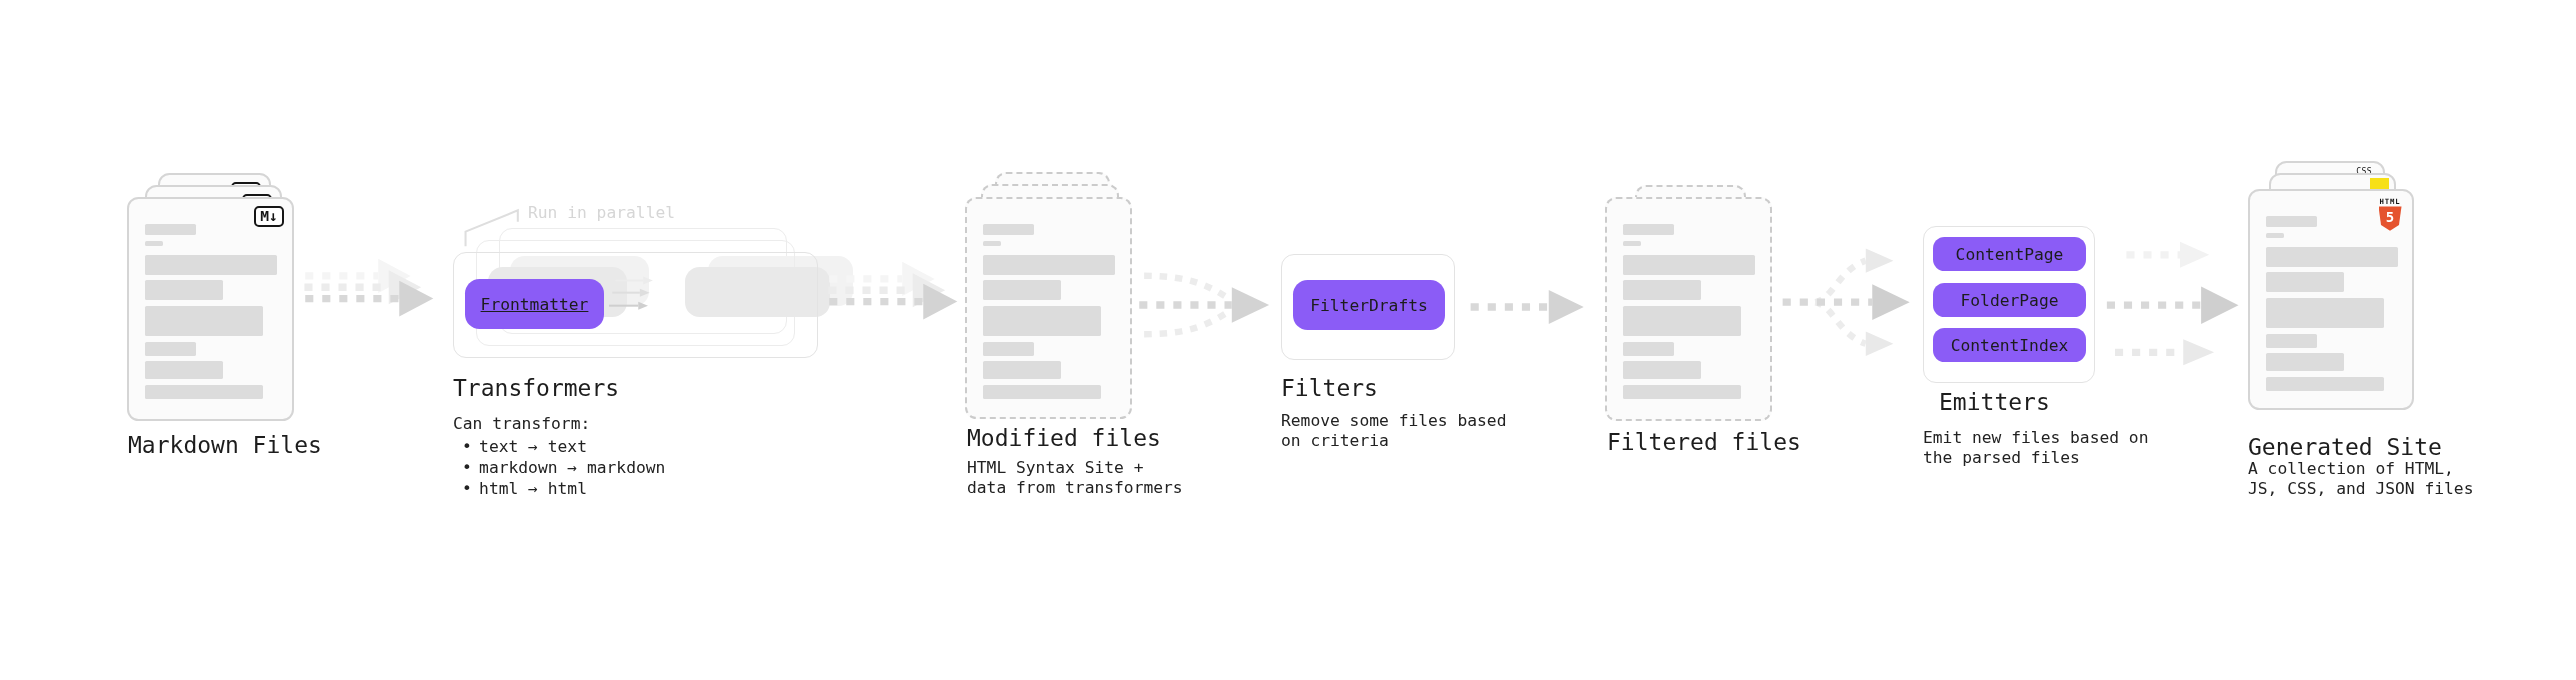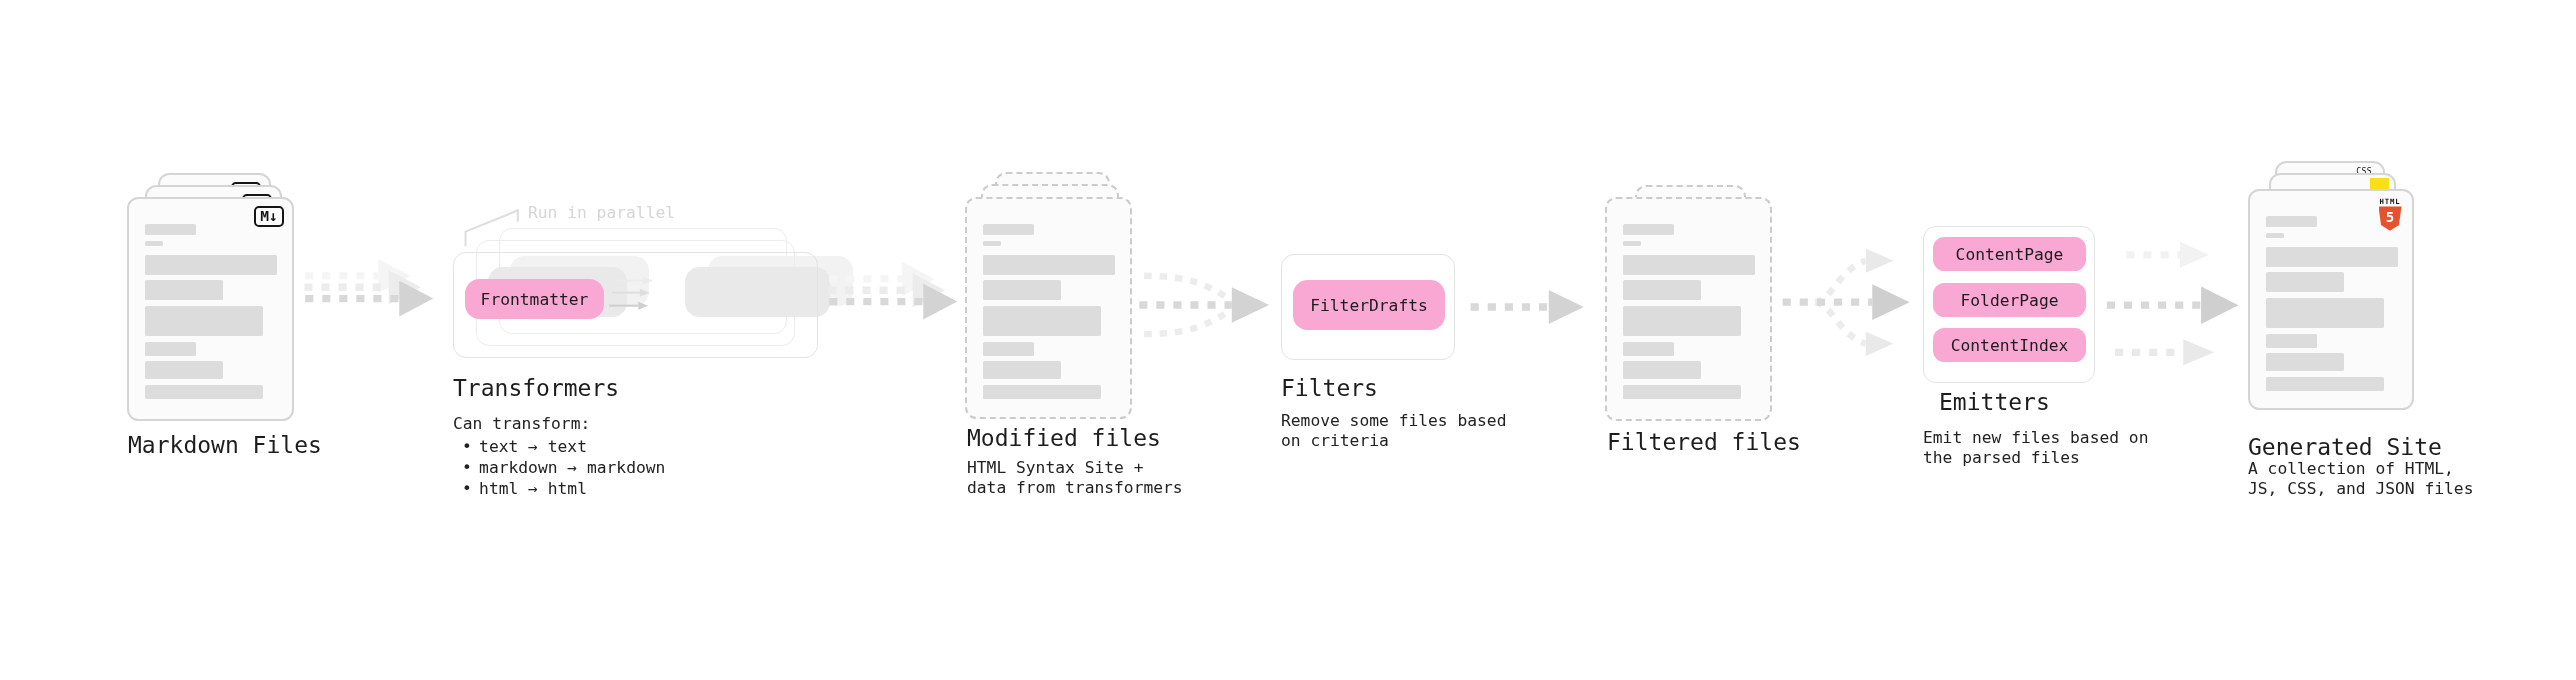--- a/index.html
+++ b/index.html
@@ -39,21 +39,21 @@
     clip-path:polygon(0 0,100% 0,89% 76%,50% 100%,11% 76%);}
   .js-badge{position:absolute;right:4.9px;top:3.3px;width:19.5px;height:19.5px;background:#f7e017;}
   .css-badge{position:absolute;right:7.3px;top:4.1px;text-align:center;}
   .css-word{font-size:8.1px;font-weight:400;color:#111;line-height:8.1px;letter-spacing:0.4px;}
   .css-bar{width:23px;height:3.3px;background:#2563eb;margin-top:0.8px;}
 
   
   .obox{position:absolute;border:1.6px solid #e3e3e3;border-radius:13px;box-sizing:border-box;background:transparent;}
   .obox.solidbg{background:#fff;}
   .obox.lighter{border-color:#ececec;}
-  .pill{position:absolute;background:#f9a8d4;border-radius:14.6px;display:flex;align-items:center;justify-content:center;
+  .pill{position:absolute;background:#8b5cf6;border-radius:14.6px;display:flex;align-items:center;justify-content:center;
     font-size:16.3px;color:#1c1c1c;white-space:nowrap;}
   .pill.small{border-radius:11.4px;}
   .pill.ghost1{background:#e9e9e9;}
   .pill.ghost2{background:#f2f2f2;}
 
   .arrow-svg{position:absolute;overflow:visible;}
 </style>
 </head>
 <body>
 
@@ -100,21 +100,21 @@
   </svg>
   <div class="annot" style="left:528px;top:203px;">Run in parallel</div>
 
   <div class="obox lighter" style="left:499px;top:228px;width:288px;height:106px;"></div>
   <div class="pill ghost2" style="left:510px;top:256px;width:139px;height:50px;"></div>
   <div class="pill ghost2" style="left:708px;top:256px;width:145px;height:50px;"></div>
   <div class="obox lighter" style="left:476px;top:240px;width:319px;height:106px;"></div>
   <div class="pill ghost1" style="left:488px;top:267px;width:139px;height:50px;"></div>
   <div class="pill ghost1" style="left:685px;top:267px;width:145px;height:50px;"></div>
   <div class="obox" style="left:453px;top:252px;width:365px;height:106px;"></div>
-  <div class="pill" style="left:465px;top:279px;width:139px;height:40px;">Frontmatter</div>
+  <div class="pill" style="left:465px;top:279px;width:139px;height:50px;text-decoration:underline;">Frontmatter</div>
 
   <svg class="arrow-svg" style="left:609px;top:273px;" width="52" height="41" viewBox="0 0 64 50">
     <g stroke="#ececec" fill="#ececec">
         <line x1="8" y1="9" x2="42" y2="9" stroke-width="2.5"></line>
         <polygon points="42,4 42,14 54,9" stroke="none"></polygon>
       </g>
     <g stroke="#dedede" fill="#dedede">
         <line x1="4" y1="24" x2="38" y2="24" stroke-width="2.5"></line>
         <polygon points="38,19 38,29 50,24" stroke="none"></polygon>
       </g>

